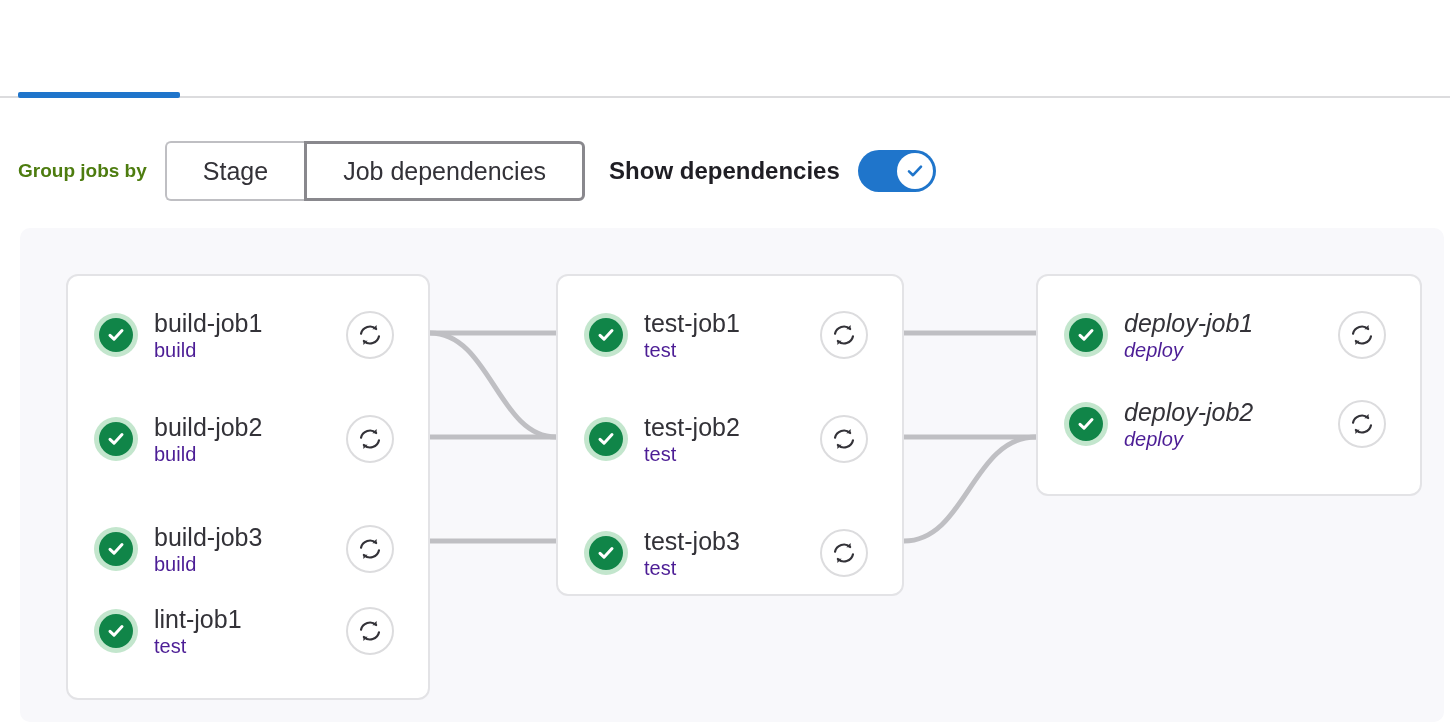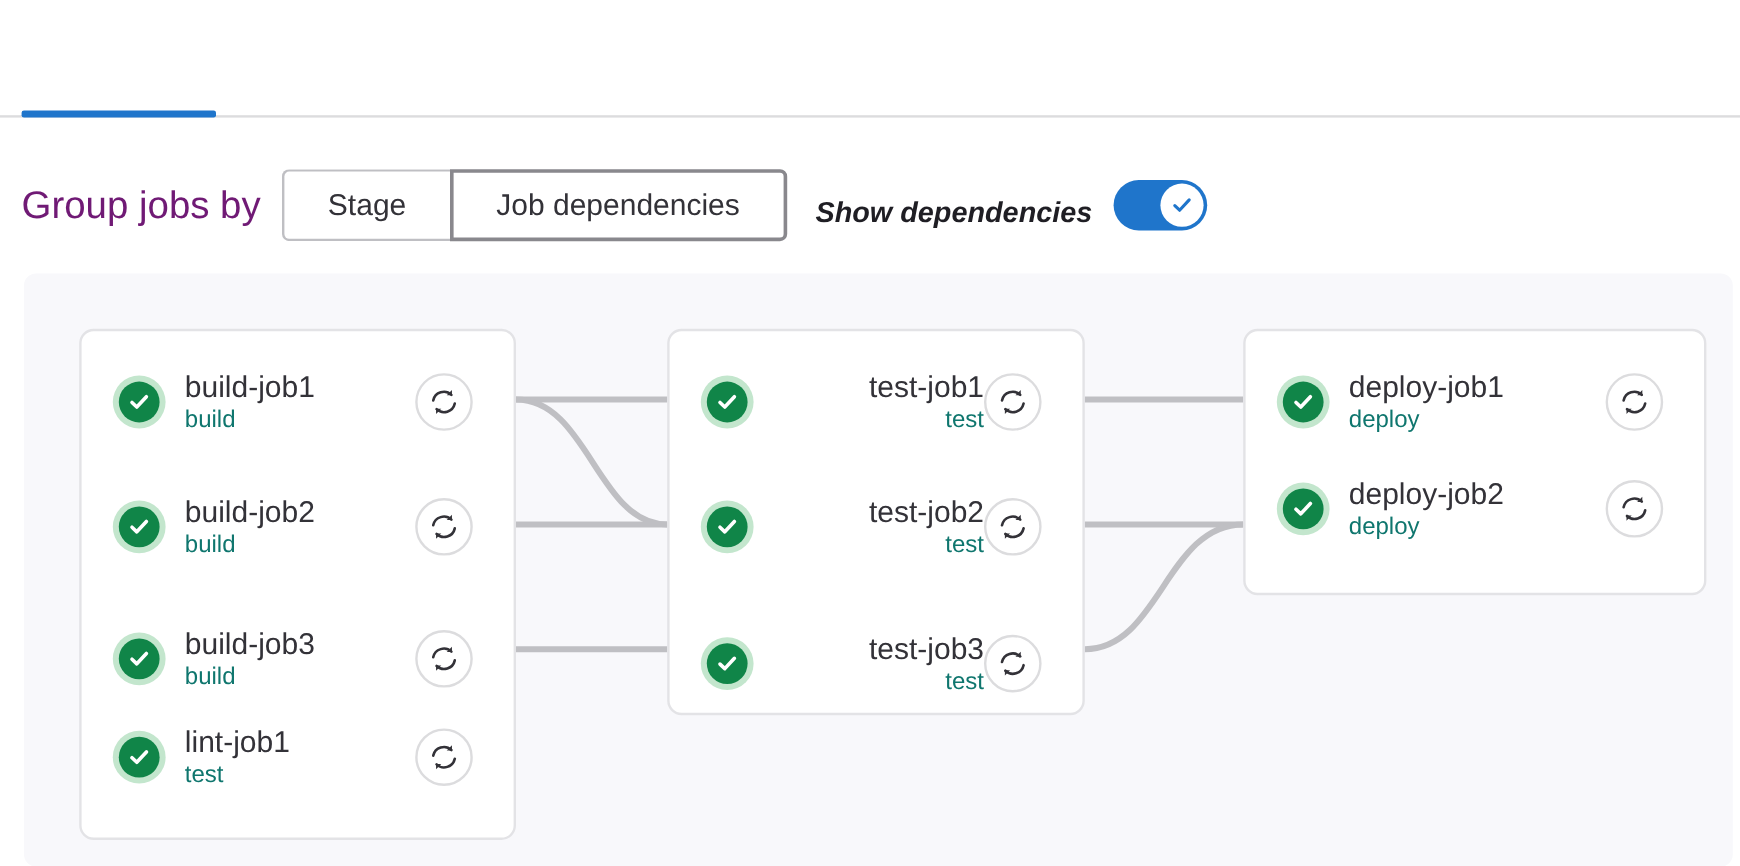--- a/index.html
+++ b/index.html
@@ -76,23 +76,23 @@
   
   .controls {
     position: absolute;
     left: 18px;
     top: 140px;
     display: flex;
     align-items: center;
     height: 62px;
   }
   .ctrl-label {
-    font-size: 32px;
-    font-weight: normal;
-    color: #701a75;
+    font-size: 19px;
+    font-weight: bold;
+    color: #4d7c0f;
     white-space: nowrap;
   }
   .segmented {
     display: flex;
     margin-left: 18px;
     height: 60px;
     border-radius: 6px;
   }
   .seg {
     display: flex;
@@ -115,23 +115,22 @@
   .seg:last-child {
     border-radius: 0 6px 6px 0;
     text-align: right;
   }
   .seg.selected {
     border: 3px solid #89888d;
     z-index: 2;
   }
   .toggle-wrap {
     display: flex;
-    align-items: flex-end;
+    align-items: center;
     margin-left: 24px;
-    font-style: italic;
   }
   .toggle-label {
     font-size: 24px;
     font-weight: bold;
     color: #1f1e24;
     white-space: nowrap;
   }
   .toggle {
     position: relative;
     width: 78px;
@@ -175,22 +174,22 @@
     pointer-events: none;
   }
   .stage-col {
     position: absolute;
     background: #ffffff;
     border: 2px solid #e3e3e6;
     border-radius: 12px;
     box-sizing: border-box;
   }
   #col-0 { left: 46px;   top: 46px; width: 364px; height: 426px; }
-  #col-1 { left: 536px;  top: 46px; width: 348px; height: 322px; text-align: right; }
-  #col-2 { left: 1016px; top: 46px; width: 386px; height: 222px; }
+  #col-1 { left: 536px;  top: 46px; width: 348px; height: 322px; }
+  #col-2 { left: 1016px; top: 46px; width: 386px; height: 222px; font-style: italic; }
 
   .job {
     position: absolute;
     left: 0;
     width: 100%;
     height: 70px;
     display: flex;
     align-items: center;
     box-sizing: border-box;
     padding: 0 34px 0 26px;
@@ -230,21 +229,21 @@
   }
   .job-name {
     font-size: 25px;
     line-height: 30px;
     color: #333238;
     white-space: nowrap;
   }
   .job-stage {
     font-size: 20px;
     line-height: 25px;
-    color: #0f766e;
+    color: #4c1d95;
     white-space: nowrap;
   }
   .retry-btn {
     flex: 0 0 auto;
     width: 48px;
     height: 48px;
     border-radius: 50%;
     border: 2px solid #dcdcde;
     background: #ffffff;
     display: flex;

